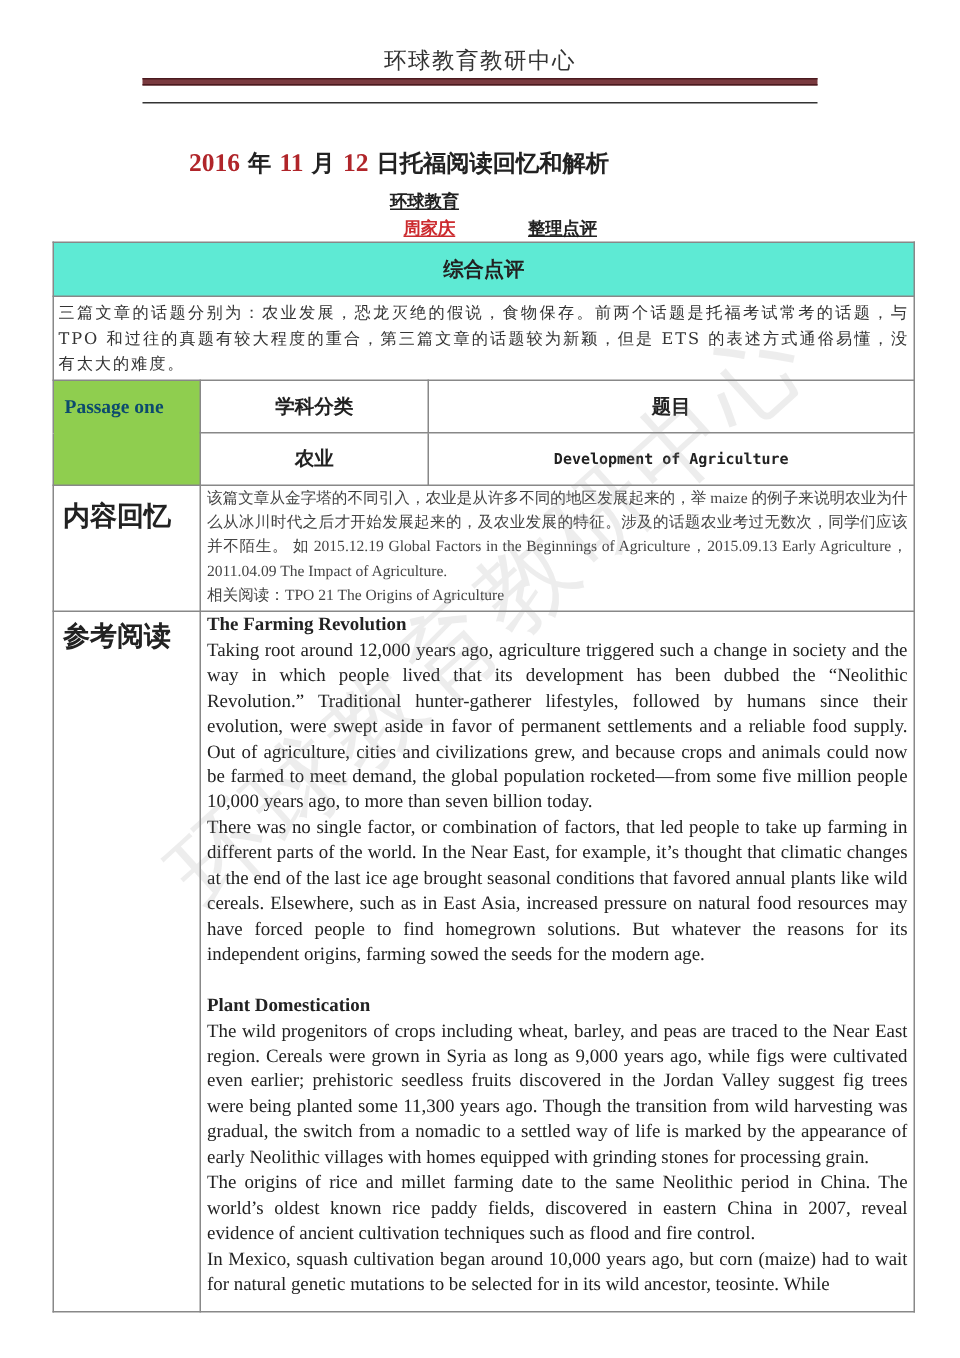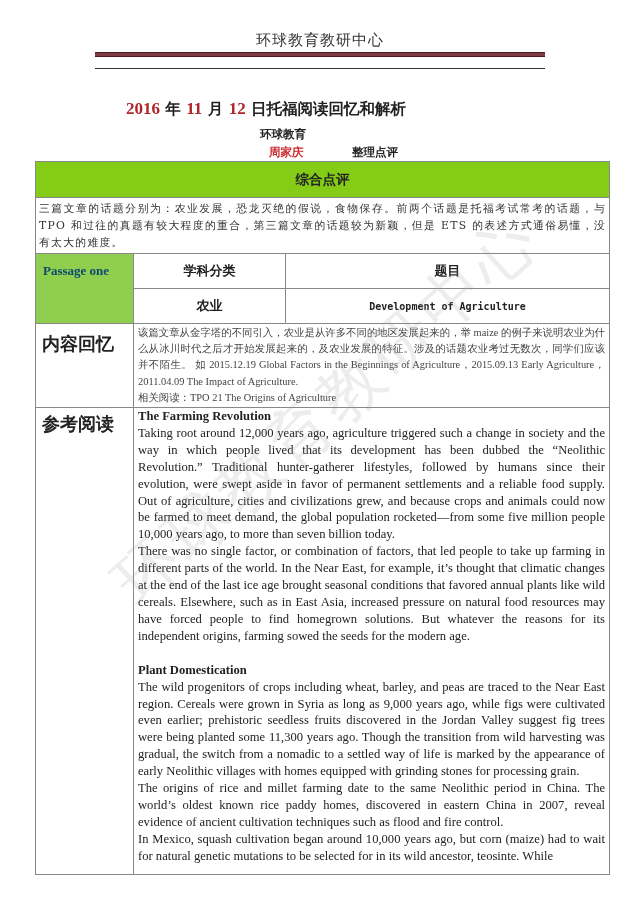--- a/index.html
+++ b/index.html
@@ -8,26 +8,26 @@
   .hdr-title { position: absolute; top: 31px; left: 0; width: 640px; text-align: center; font-size: 15px; color: #333; letter-spacing: 1px; font-family: "DejaVu Serif", serif; }
   .hdr-line-thick { position: absolute; top: 52px; left: 95px; width: 450px; height: 5px; background: #7a3a3f; border-top: 1px solid #4a1a1f; border-bottom: 1px solid #4a1a1f; box-sizing: border-box; }
   .hdr-line-thin { position: absolute; top: 68px; left: 95px; width: 450px; height: 1px; background: #333; }
 
   .doc-title { position: absolute; top: 99px; left: 0; width: 532px; text-align: center; font-size: 15.5px; font-weight: bold; font-family: "DejaVu Serif", serif; color: #222; }
   .doc-title .num { color: #b0252a; font-family: "Liberation Serif", serif; font-size: 17px; }
 
   .byline { position: absolute; left: 0; width: 640px; font-size: 11.5px; font-weight: bold; font-family: "DejaVu Sans", sans-serif; }
   .byline1 { top: 127px; }
   .byline2 { top: 145px; }
-  .byline span { position: absolute; }
+  .byline span { position: absolute; text-decoration: underline; }
   .red { color: #cc2a2e; }
 
   table.main { position: absolute; top: 161px; left: 35px; width: 574px; border-collapse: collapse; table-layout: fixed; }
   table.main td { border: 1px solid #888; padding: 0; vertical-align: top; }
-  .yellow-head { background: #84cc16; height: 35px; text-align: center; vertical-align: middle !important; font-weight: bold; font-size: 13.5px; font-family: "DejaVu Sans", sans-serif; }
+  .yellow-head { background: #5eead4; height: 35px; text-align: center; vertical-align: middle !important; font-weight: bold; font-size: 13.5px; font-family: "DejaVu Sans", sans-serif; }
   .summary { font-size: 10.8px; line-height: 17px; padding: 2px 3px 2px 3px !important; font-family: "DejaVu Serif", serif; letter-spacing: 1.3px; color: #333; text-align: justify; }
   .passage-cell { background: #8fce4f; font-weight: bold; font-size: 13px; font-family: "Liberation Serif", serif; padding: 9px 0 0 7px !important; color: #0c4a6e; }
   .col-head { text-align: center; vertical-align: middle !important; height: 34px; font-weight: bold; font-size: 13px; font-family: "DejaVu Sans", sans-serif; margin-left: 28px; }
   .col-val-title { font-family: "DejaVu Sans Mono", monospace; font-weight: bold; font-size: 10px; }
   .label-cell { font-weight: bold; font-size: 18px; font-family: "DejaVu Sans", sans-serif; padding: 8px 0 0 6px !important; }
   .recall { font-size: 10.4px; line-height: 16.2px; padding: 1px 4px 1px 4px !important; font-family: "Liberation Serif", serif; color: #444; text-align: justify; }
   .reading { font-size: 12.6px; line-height: 16.9px; padding: 0 4px 0 4px !important; font-family: "Liberation Serif", serif; color: #222; text-align: justify; margin-top: 44px; }
   .reading .h { font-weight: bold; display: block; }
   .reading p { margin: 0; }
   .reading .gap { height: 17px; }
@@ -87,21 +87,21 @@
   <tr>
     <td class="label-cell" style="padding-top:4px !important;">参考阅读</td>
     <td colspan="2" class="reading">
       <div class="reading-wrap">
         <span class="h">The Farming Revolution</span>
         <p>Taking root around 12,000 years ago, agriculture triggered such a change in society and the way in which people lived that its development has been dubbed the “Neolithic Revolution.” Traditional hunter-gatherer lifestyles, followed by humans since their evolution, were swept aside in favor of permanent settlements and a reliable food supply. Out of agriculture, cities and civilizations grew, and because crops and animals could now be farmed to meet demand, the global population rocketed—from some five million people 10,000 years ago, to more than seven billion today.</p>
         <p>There was no single factor, or combination of factors, that led people to take up farming in different parts of the world. In the Near East, for example, it’s thought that climatic changes at the end of the last ice age brought seasonal conditions that favored annual plants like wild cereals. Elsewhere, such as in East Asia, increased pressure on natural food resources may have forced people to find homegrown solutions. But whatever the reasons for its independent origins, farming sowed the seeds for the modern age.</p>
         <div class="gap"></div>
         <span class="h">Plant Domestication</span>
         <p>The wild progenitors of crops including wheat, barley, and peas are traced to the Near East region. Cereals were grown in Syria as long as 9,000 years ago, while figs were cultivated even earlier; prehistoric seedless fruits discovered in the Jordan Valley suggest fig trees were being planted some 11,300 years ago. Though the transition from wild harvesting was gradual, the switch from a nomadic to a settled way of life is marked by the appearance of early Neolithic villages with homes equipped with grinding stones for processing grain.</p>
-        <p>The origins of rice and millet farming date to the same Neolithic period in China. The world’s oldest known rice paddy homes, discovered in eastern China in 2007, reveal evidence of ancient cultivation techniques such as flood and fire control.</p>
+        <p>The origins of rice and millet farming date to the same Neolithic period in China. The world’s oldest known rice paddy fields, discovered in eastern China in 2007, reveal evidence of ancient cultivation techniques such as flood and fire control.</p>
         <p>In Mexico, squash cultivation began around 10,000 years ago, but corn (maize) had to wait for natural genetic mutations to be selected for in its wild ancestor, teosinte. While</p>
       </div>
     </td>
   </tr>
 </tbody>
   </table>
 
 <div class="watermark">环球教育教研中心</div>
 
 </body></html>

